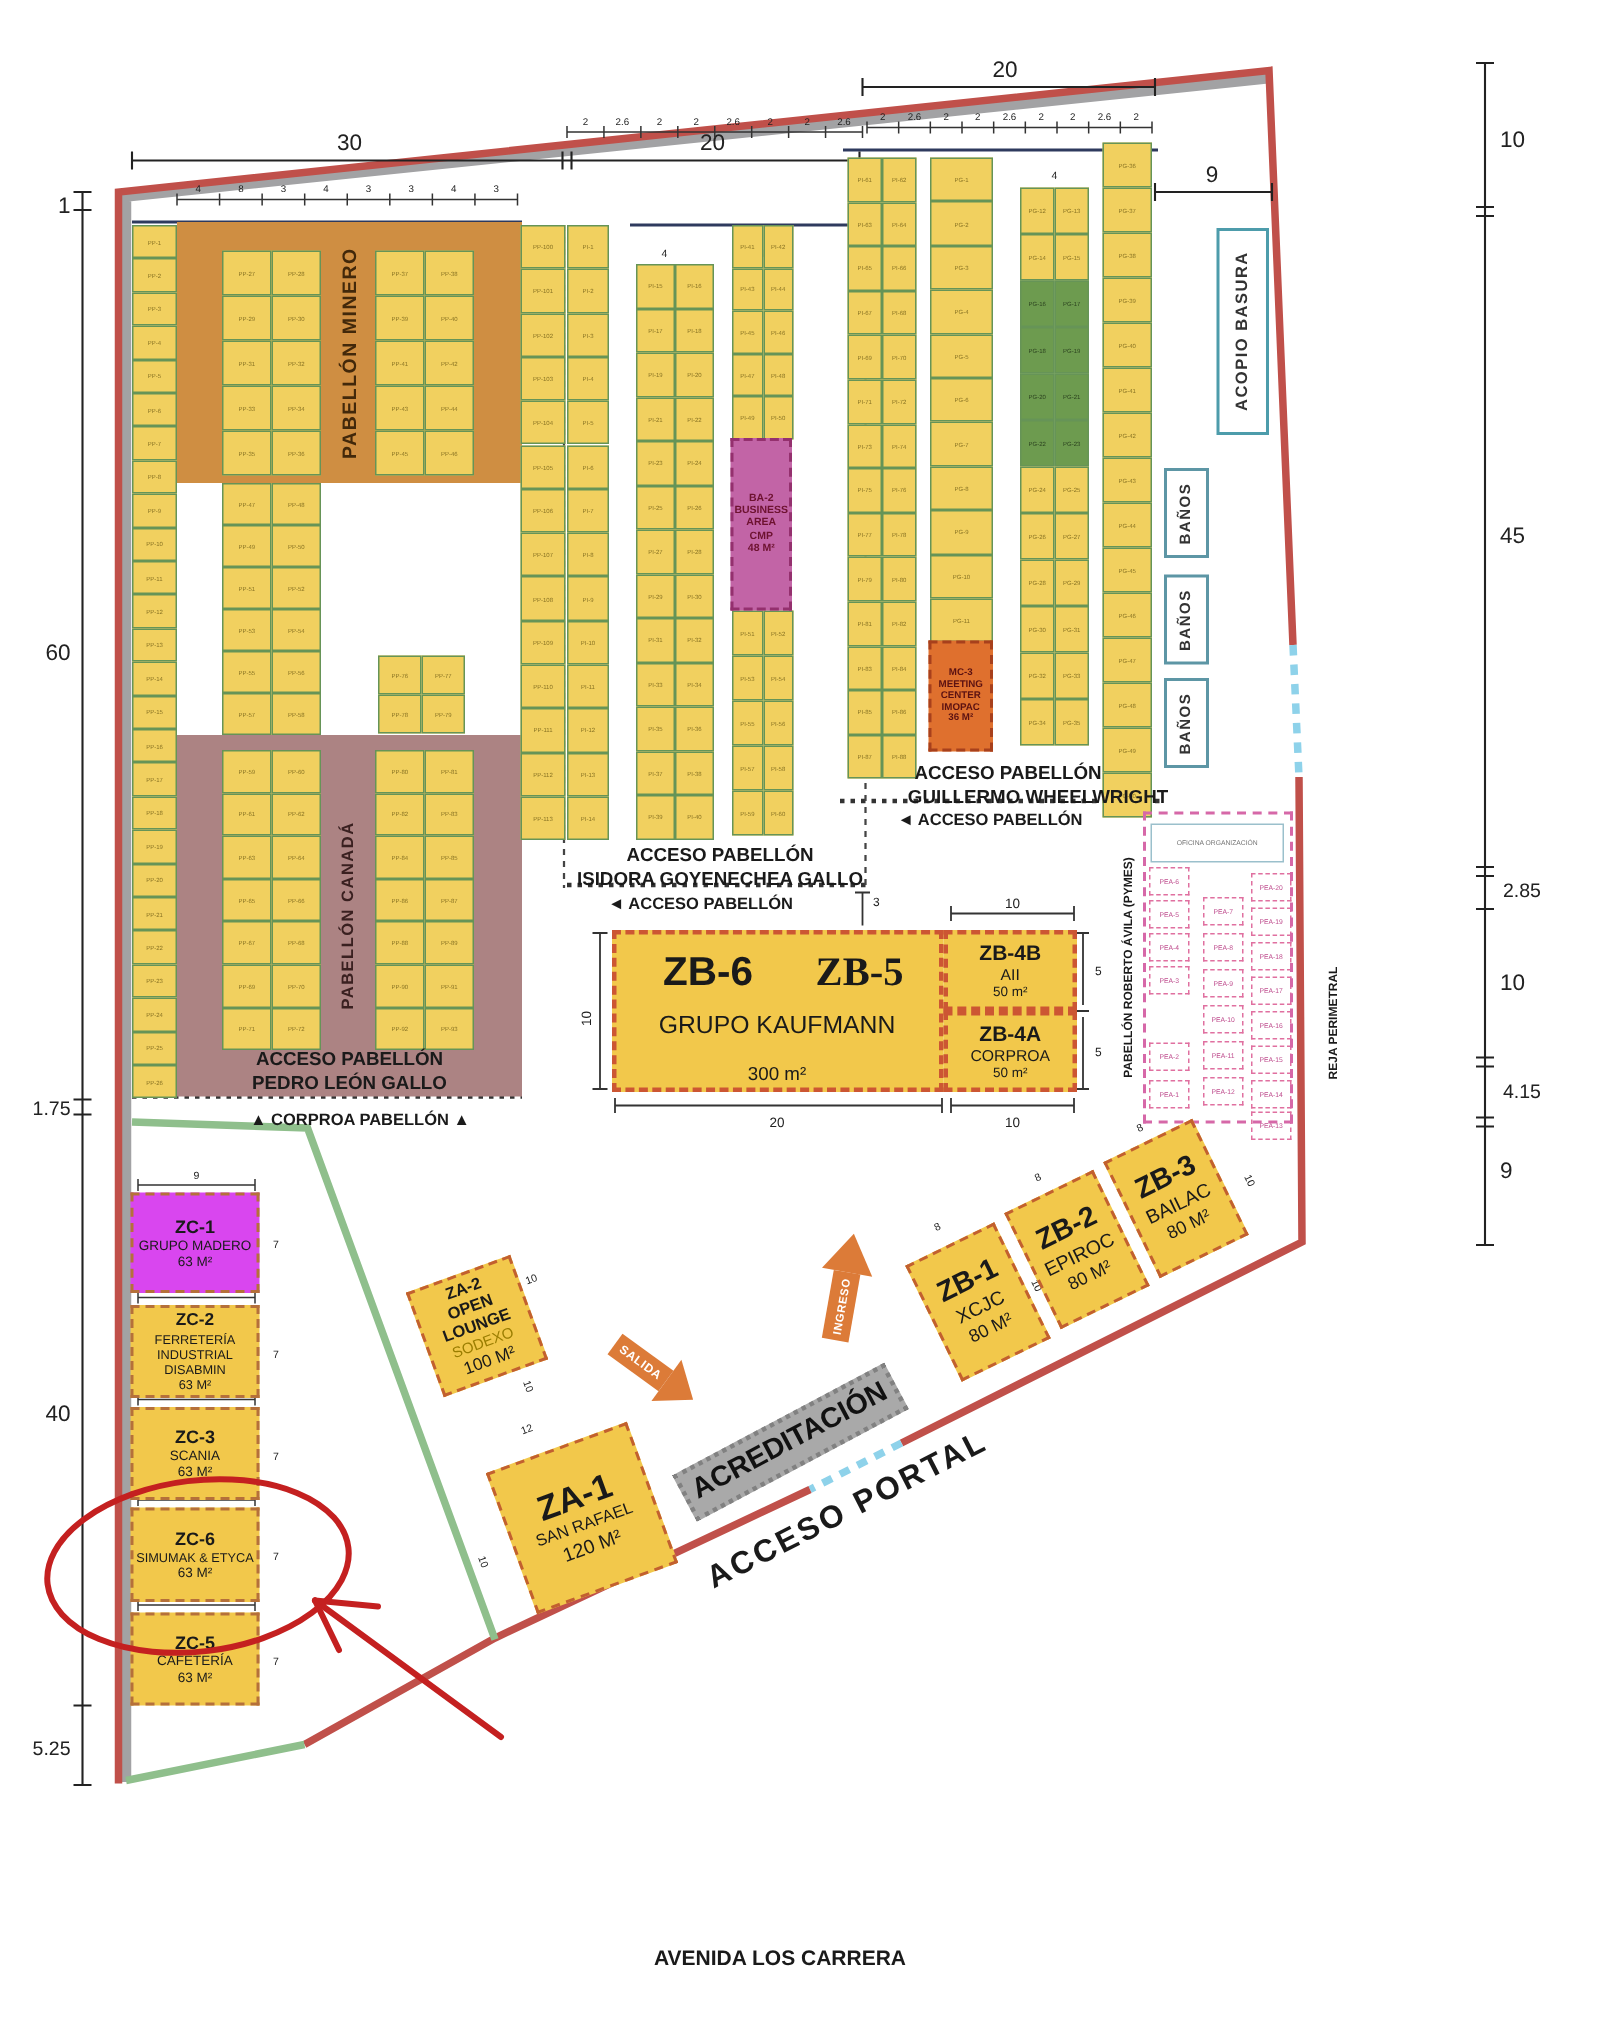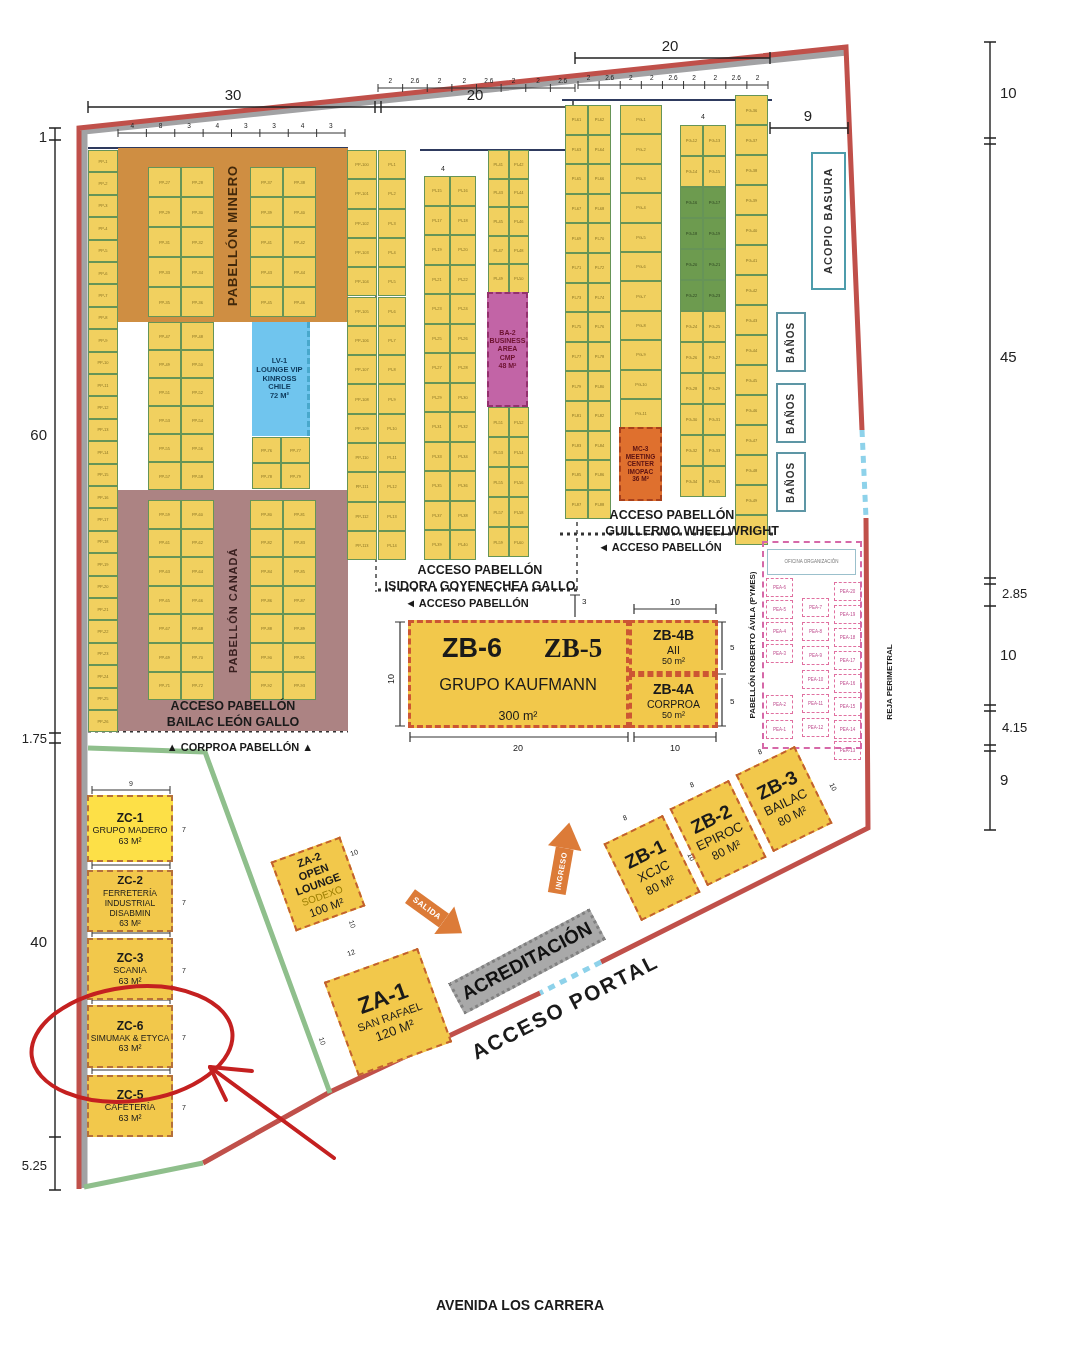--- a/index.html
+++ b/index.html
@@ -400,26 +400,20 @@
       <div class="pea" style="left: 834px; top: 582px; width: 27px; height: 19px;">PEA-20</div>
       <div class="pea" style="left: 834px; top: 605px; width: 27px; height: 19px;">PEA-19</div>
       <div class="pea" style="left: 834px; top: 628px; width: 27px; height: 19px;">PEA-18</div>
       <div class="pea" style="left: 834px; top: 651px; width: 27px; height: 19px;">PEA-17</div>
       <div class="pea" style="left: 834px; top: 674px; width: 27px; height: 19px;">PEA-16</div>
       <div class="pea" style="left: 834px; top: 697px; width: 27px; height: 19px;">PEA-15</div>
       <div class="pea" style="left: 834px; top: 720px; width: 27px; height: 19px;">PEA-14</div>
       <div class="pea" style="left: 834px; top: 741px; width: 27px; height: 19px;">PEA-13</div>
     </div>
   <div id="zones-fg">
-      <div class="zone" style="left: 252px; top: 322px; width: 58px; height: 114px; background: rgb(112, 197, 238); border-right: 3px dashed rgb(73, 168, 204); color: rgb(14, 58, 92);">
-        <div style="font-size: 7.5px; font-weight: 700;">LV-1</div>
-        <div style="font-size: 7.5px; font-weight: 700;">LOUNGE VIP</div>
-        <div style="font-size: 7.5px; font-weight: 700;">KINROSS CHILE</div>
-        <div style="font-size: 7.5px; font-weight: 700;">72 M²</div>
-      </div>
       <div class="zone" style="left: 487px; top: 292px; width: 41px; height: 115px; background: rgb(194, 100, 166); border: 2px dashed rgb(148, 48, 110); color: rgb(109, 18, 48);">
         <div style="font-size: 7px; font-weight: 700;">BA-2</div>
         <div style="font-size: 7px; font-weight: 700;">BUSINESS</div>
         <div style="font-size: 7px; font-weight: 700;">AREA</div>
         <div style="font-size: 7px; font-weight: 700;">CMP</div>
         <div style="font-size: 7px; font-weight: 700;">48 M²</div>
       </div>
       <div class="zone" style="left: 619px; top: 427px; width: 43px; height: 74px; background: rgb(223, 112, 46); border: 2px dashed rgb(168, 64, 28); color: rgb(92, 18, 18);">
         <div style="font-size: 6.5px; font-weight: 700;">MC-3</div>
         <div style="font-size: 6.5px; font-weight: 700;">MEETING</div>
@@ -447,21 +441,21 @@
       <div class="zone" style="left: 629px; top: 620px; width: 89px; height: 54px; background: rgb(242, 200, 75); border: 3px dashed rgb(204, 86, 51);">
         <div style="font-size: 14px; font-weight: 700;">ZB-4B</div>
         <div style="font-size: 10.5px;">AII</div>
         <div style="font-size: 9px;">50 m²</div>
       </div>
       <div class="zone" style="left: 629px; top: 674px; width: 89px; height: 54px; background: rgb(242, 200, 75); border: 3px dashed rgb(204, 86, 51);">
         <div style="font-size: 14px; font-weight: 700;">ZB-4A</div>
         <div style="font-size: 10.5px;">CORPROA</div>
         <div style="font-size: 9px;">50 m²</div>
       </div>
-      <div class="zone" style="left: 87px; top: 795px; width: 86px; height: 67px; background: #fde047; border: 2.5px dashed rgb(181, 112, 58);">
+      <div class="zone" style="left: 87px; top: 795px; width: 86px; height: 67px; background: #d946ef; border: 2.5px dashed rgb(181, 112, 58);">
         <div style="font-size: 12px; font-weight: 700;">ZC-1</div>
         <div style="font-size: 9px;">GRUPO MADERO</div>
         <div style="font-size: 9px;">63 M²</div>
       </div>
       <div class="zone" style="left: 87px; top: 870px; width: 86px; height: 62px; background: rgb(242, 200, 75); border: 2.5px dashed rgb(181, 112, 58);">
         <div style="font-size: 11.5px; font-weight: 700;">ZC-2</div>
         <div style="font-size: 8.5px;">FERRETERÍA</div>
         <div style="font-size: 8.5px;">INDUSTRIAL</div>
         <div style="font-size: 8.5px;">DISABMIN</div>
         <div style="font-size: 8.5px;">63 M²</div>
@@ -511,21 +505,21 @@
       <div class="zone" style="left: 447px; top: 944px; width: 160px; height: 35px; background: rgb(169, 169, 169); border: 3px dotted rgb(129, 129, 129); transform: rotate(-28deg);">
         <div style="font-size: 19px; font-weight: 700; color: rgb(17, 17, 17);">ACREDITACIÓN</div>
       </div>
     </div>
   <div id="texts">
       <div class="ftext" style="left: 472px; top: 648px; font-size: 27px; font-weight: 700;">ZB-6</div>
       <div class="ftext" style="left: 573px; top: 648px; font-size: 27px; font-weight: 700; font-family: Liberation Serif, serif;">ZB-5</div>
       <div class="ftext" style="left: 518px; top: 684px; font-size: 16.5px;">GRUPO KAUFMANN</div>
       <div class="ftext" style="left: 518px; top: 716px; font-size: 12.5px;">300 m²</div>
       <div class="ftext" style="left: 233px; top: 706px; font-size: 12.5px; font-weight: 700;">ACCESO PABELLÓN</div>
-      <div class="ftext" style="left: 233px; top: 722px; font-size: 12.5px; font-weight: 700;">BAILAC LEÓN GALLO</div>
+      <div class="ftext" style="left: 233px; top: 722px; font-size: 12.5px; font-weight: 700;">PEDRO LEÓN GALLO</div>
       <div class="ftext" style="left: 240px; top: 747px; font-size: 11px; font-weight: 700;">▲ CORPROA PABELLÓN ▲</div>
       <div class="ftext" style="left: 480px; top: 570px; font-size: 12.5px; font-weight: 700;">ACCESO PABELLÓN</div>
       <div class="ftext" style="left: 480px; top: 586px; font-size: 12.5px; font-weight: 700;">ISIDORA GOYENECHEA GALLO</div>
       <div class="ftext" style="left: 467px; top: 603px; font-size: 11px; font-weight: 700;">◄ ACCESO PABELLÓN</div>
       <div class="ftext" style="left: 672px; top: 515px; font-size: 12.5px; font-weight: 700;">ACCESO PABELLÓN</div>
       <div class="ftext" style="left: 692px; top: 531px; font-size: 12.5px; font-weight: 700;">GUILLERMO WHEELWRIGHT</div>
       <div class="ftext" style="left: 660px; top: 547px; font-size: 11px; font-weight: 700;">◄ ACCESO PABELLÓN</div>
       <div class="ftext" style="left: 565px; top: 1007px; font-size: 21px; font-weight: 700; letter-spacing: 2px; transform: translate(-50%, -50%) rotate(-27deg);">ACCESO PORTAL</div>
       <div class="ftext" style="left: 520px; top: 1305px; font-size: 14px; font-weight: 700;">AVENIDA LOS CARRERA</div>
       <div class="ftext" style="left: 889px; top: 682px; font-size: 8px; font-weight: 700; transform: translate(-50%, -50%) rotate(-90deg);">REJA PERIMETRAL</div>

